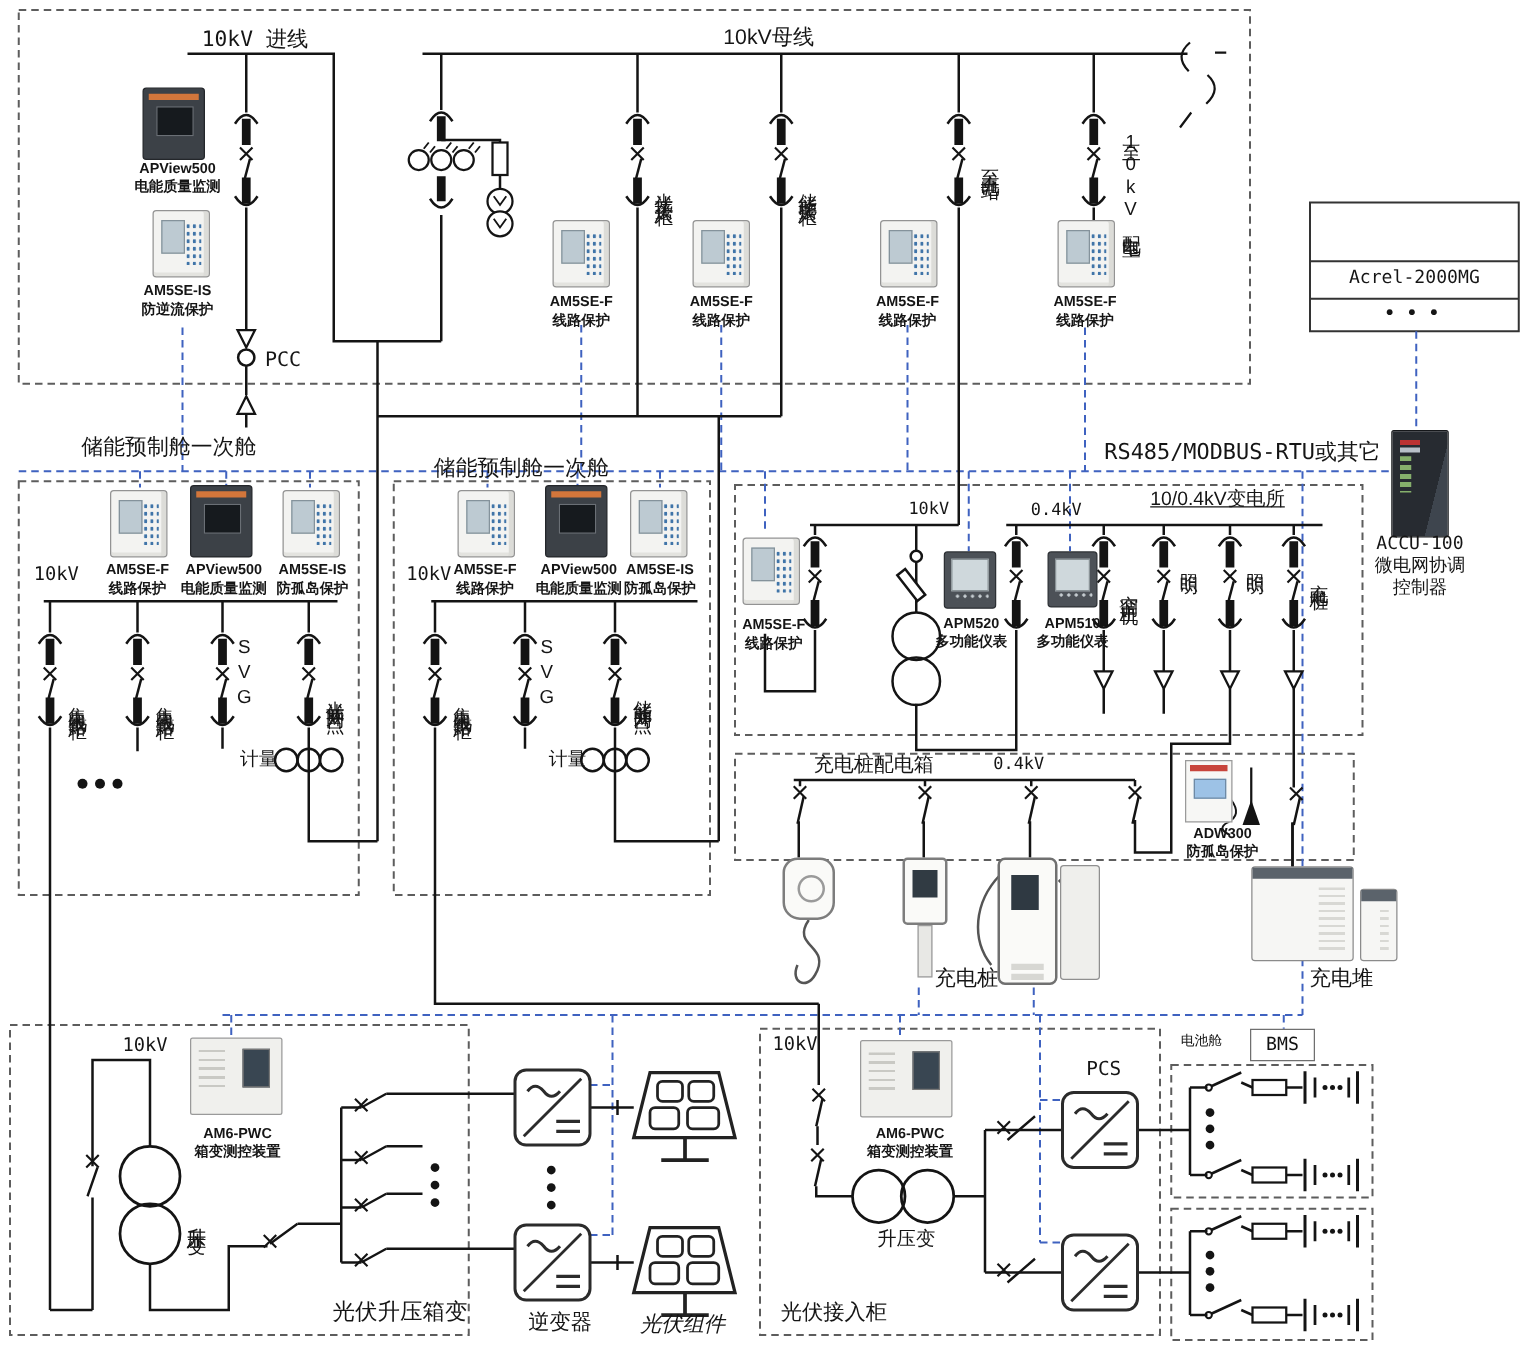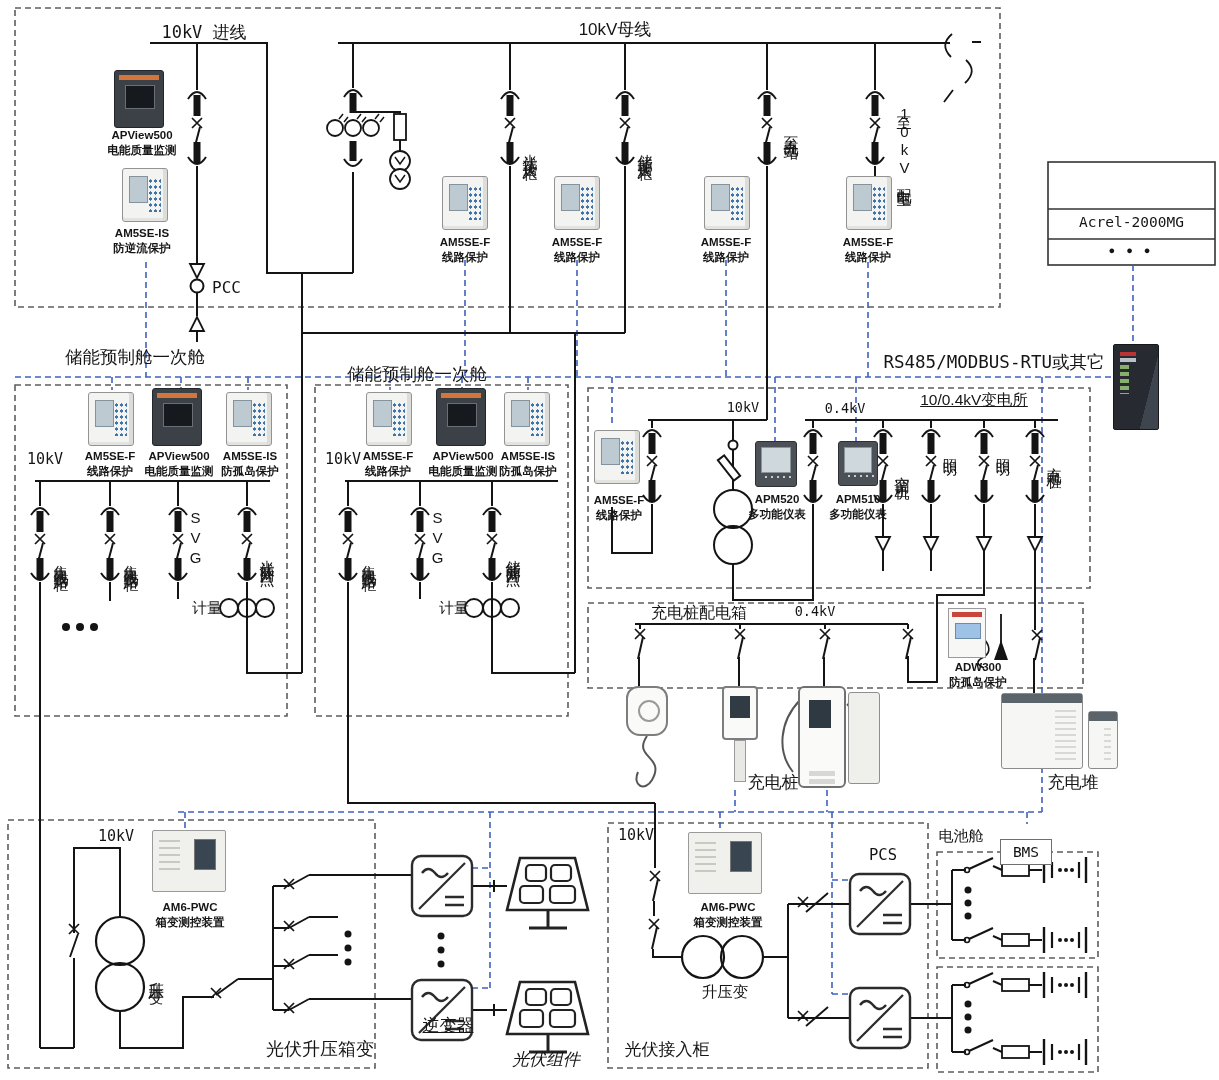--- a/index.html
+++ b/index.html
@@ -43,21 +43,21 @@
   .pedpole{background:#e8e8e5;border:1px solid #9a9a9a;}
   .dcfast{border-radius:6px;border-color:#707070;}
   .dcfast::before{content:"";position:absolute;left:9px;top:12px;width:22px;height:28px;background:#2f3942;}
   .dcfast::after{content:"";position:absolute;left:9px;bottom:10px;width:26px;height:5px;background:#d7d7d3;box-shadow:0 8px 0 #d7d7d3;}
   .dcside{background:#efefec;border:1px solid #8f8f8f;border-radius:3px;}
   .stack{background:#f6f6f4;border:1px solid #8b8b8b;border-radius:3px;}
   .stack::before{content:"";position:absolute;left:0;right:0;top:0;height:9px;background:#5b636b;}
   .stack::after{content:"";position:absolute;right:6px;top:16px;bottom:8px;width:26%;
      background:repeating-linear-gradient(#d8d8d4 0 2px,rgba(0,0,0,0) 2px 6px);}
   .bmsbox{position:absolute;border:1.5px solid #6f6f6f;background:#fff;text-align:center;
-     font-size:14.5px;font-family:"DejaVu Sans Mono","Liberation Mono",monospace;margin-top:16px;}
+     font-size:14.5px;font-family:"DejaVu Sans Mono","Liberation Mono",monospace;}
 </style>
 </head>
 <body>
 
 <div id="stage">
 
 <svg width="1219" height="1080" viewBox="0 0 1219 1080">
   <defs>
 
     <g id="brk">
@@ -375,20 +375,25 @@
 
 <div class="lb v" style="left:519px;top:86px;height:126px;">光伏接入柜</div>
 <div class="lb v" style="left:634px;top:86px;height:126px;">储能接入柜</div>
 <div class="lb v" style="left:780px;top:80px;height:100px;">至充电站</div>
 <div class="lb v" style="left:893px;top:74px;height:136px;letter-spacing:1px;">至10kV配电室</div>
 
 <div class="lb mono" style="left:1051px;top:214px;width:161px;font-size:14.5px;">Acrel-2000MG</div>
 <div class="lb" style="left:1051px;top:244px;width:161px;font-size:11px;letter-spacing:4px;">● ● ●</div>
 
 <div class="lb mono" style="left:878px;top:352px;width:232px;font-size:17.5px;">RS485/MODBUS-RTU或其它</div>
+<div class="lb" style="left:1086px;top:427px;width:100px;font-size:14.5px;">
+  <div class="mono">ACCU-100</div>
+  <div>微电网协调</div>
+  <div>控制器</div>
+</div>
 
 <div class="lb" style="left:44px;top:347px;width:182px;font-size:17.5px;">储能预制舱一次舱</div>
 <div class="lb t15 mono" style="left:22px;top:450px;width:46px;">10kV</div>
 <div class="lb dl" style="left:76px;top:449px;width:68px;">
   <div>AM5SE-F</div>
       <div>线路保护</div>
 </div>
 <div class="lb dl" style="left:138px;top:449px;width:82px;">
   <div>APView500</div>
       <div>电能质量监测</div>
@@ -451,26 +456,26 @@
 <div class="lb t17" style="left:738px;top:773px;width:70px;">充电桩</div>
 <div class="lb t17" style="left:1038px;top:773px;width:70px;">充电堆</div>
 
 <div class="lb" style="left:264px;top:1039px;width:112px;font-size:18px;">光伏升压箱变</div>
 <div class="lb t15 mono" style="left:92px;top:827px;width:48px;">10kV</div>
 <div class="lb dl" style="left:146px;top:900px;width:88px;">
   <div>AM6-PWC</div>
       <div>箱变测控装置</div>
 </div>
 <div class="lb v" style="left:146px;top:940px;height:66px;font-size:16px;">升压变</div>
-<div class="lb t17" style="left:412px;top:1016px;width:72px;text-decoration:underline;">逆变器</div>
+<div class="lb t17" style="left:412px;top:1048px;width:72px;">逆变器</div>
 <div class="lb t17" style="left:505px;top:1050px;width:82px;font-style:italic;">光伏组件</div>
 
 <div class="lb t17" style="left:614px;top:1040px;width:106px;">光伏接入柜</div>
 <div class="lb t15 mono" style="left:612px;top:826px;width:48px;">10kV</div>
 <div class="lb dl" style="left:684px;top:900px;width:88px;">
   <div>AM6-PWC</div>
       <div>箱变测控装置</div>
 </div>
 <div class="lb" style="left:692px;top:983px;width:66px;font-size:15.5px;">升压变</div>
 <div class="lb mono" style="left:858px;top:846px;width:50px;font-size:15.5px;">PCS</div>
-<div class="lb" style="left:930px;top:827px;width:62px;font-size:15px;">电池舱</div>
+<div class="lb" style="left:930px;top:827px;width:62px;font-size:11px;">电池舱</div>
 
 </div>
 
 </body></html>

